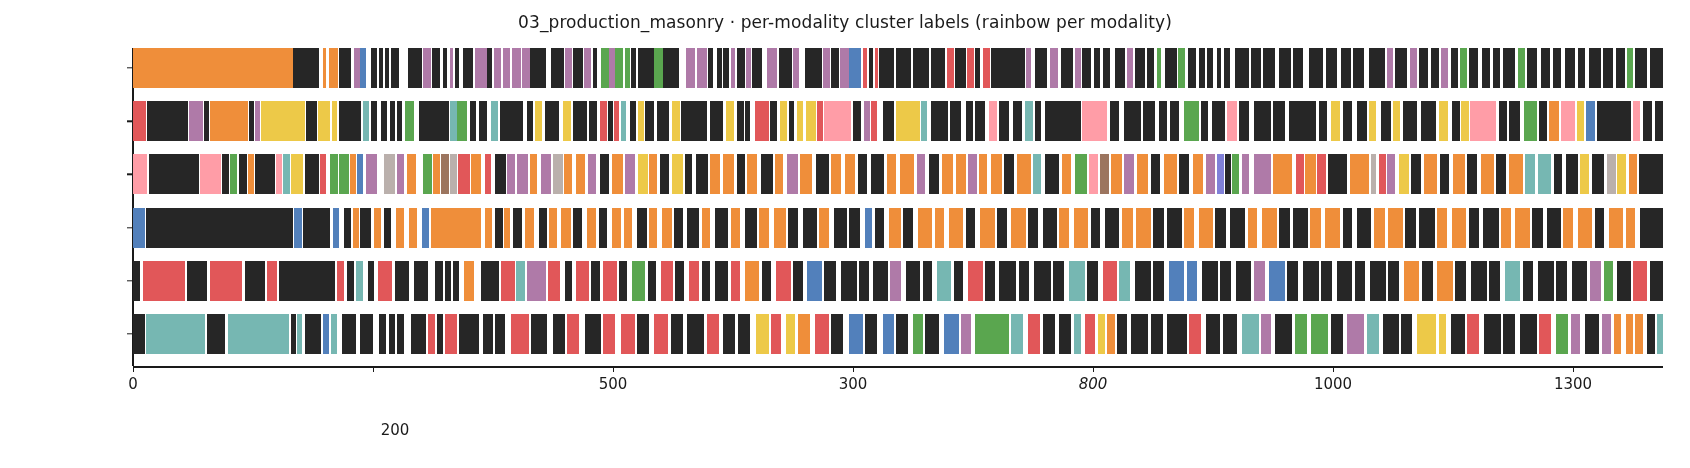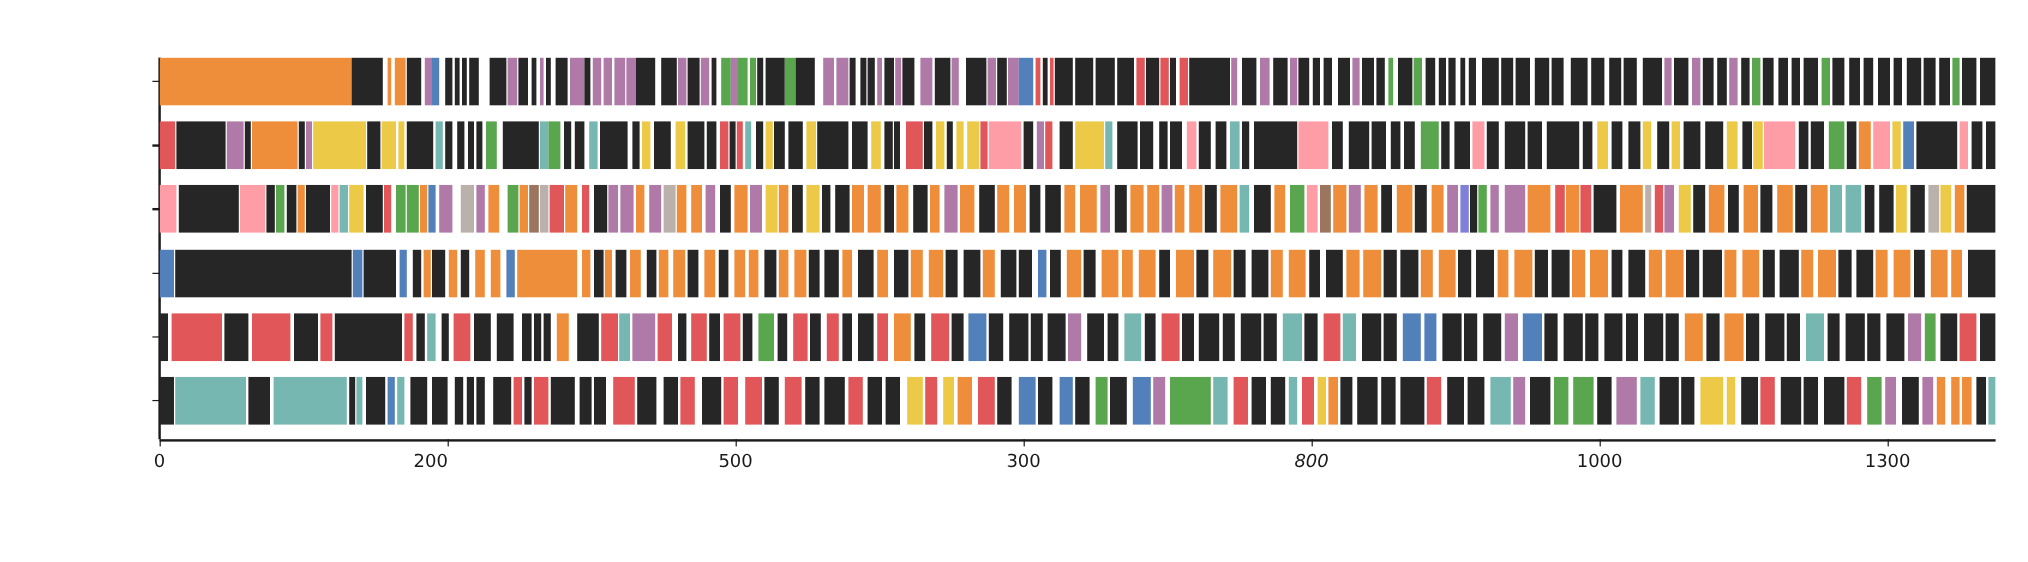--- a/index.html
+++ b/index.html
@@ -35,20 +35,21 @@
   .xaxis-label{
     position:absolute;top:399px;left:133px;width:1530px;text-align:center;
     font-size:15px;color:#1a1a1a;
   }
 </style>
 </head>
 <body>
 
 <div class="figure">
 
+  <div class="fig-title">03_production_masonry · per-modality cluster labels (rainbow per modality)</div>
 
 
   <div class="spine-left"></div>
   <div class="spine-bottom"></div>
 
   <div class="axes">
       <div class="row" style="top: 0px;">
         <div class="seg" style="left: 0px; width: 159.6px; background: rgb(239, 142, 58);"></div>
         <div class="seg" style="left: 159.6px; width: 26.4px; background: rgb(38, 38, 38);"></div>
         <div class="seg" style="left: 189.6px; width: 3.6px; background: rgb(239, 142, 58);"></div>
@@ -689,21 +690,21 @@
 
 <div class="ytick" style="top: 68px;"></div>
     <div class="ytick" style="top: 121.2px;"></div>
     <div class="ytick" style="top: 174.4px;"></div>
     <div class="ytick" style="top: 227.6px;"></div>
     <div class="ytick" style="top: 280.8px;"></div>
     <div class="ytick" style="top: 334px;"></div>
     <div class="xtick" style="left: 133px;"></div>
     <div class="xticklabel" style="left: 133px;">0</div>
     <div class="xtick" style="left: 373px;"></div>
-    <div class="xticklabel" style="left: 359px;">200</div>
+    <div class="xticklabel" style="left: 395px; margin-top: 46px;">200</div>
     <div class="xtick" style="left: 613px;"></div>
     <div class="xticklabel" style="left: 613px;">500</div>
     <div class="xtick" style="left: 853px;"></div>
     <div class="xticklabel" style="left: 853px;">300</div>
     <div class="xtick" style="left: 1093px;"></div>
     <div class="xticklabel" style="left: 1093px; font-style: italic;">800</div>
     <div class="xtick" style="left: 1333px;"></div>
     <div class="xticklabel" style="left: 1333px;">1000</div>
     <div class="xtick" style="left: 1573px;"></div>
     <div class="xticklabel" style="left: 1573px;">1300</div>

